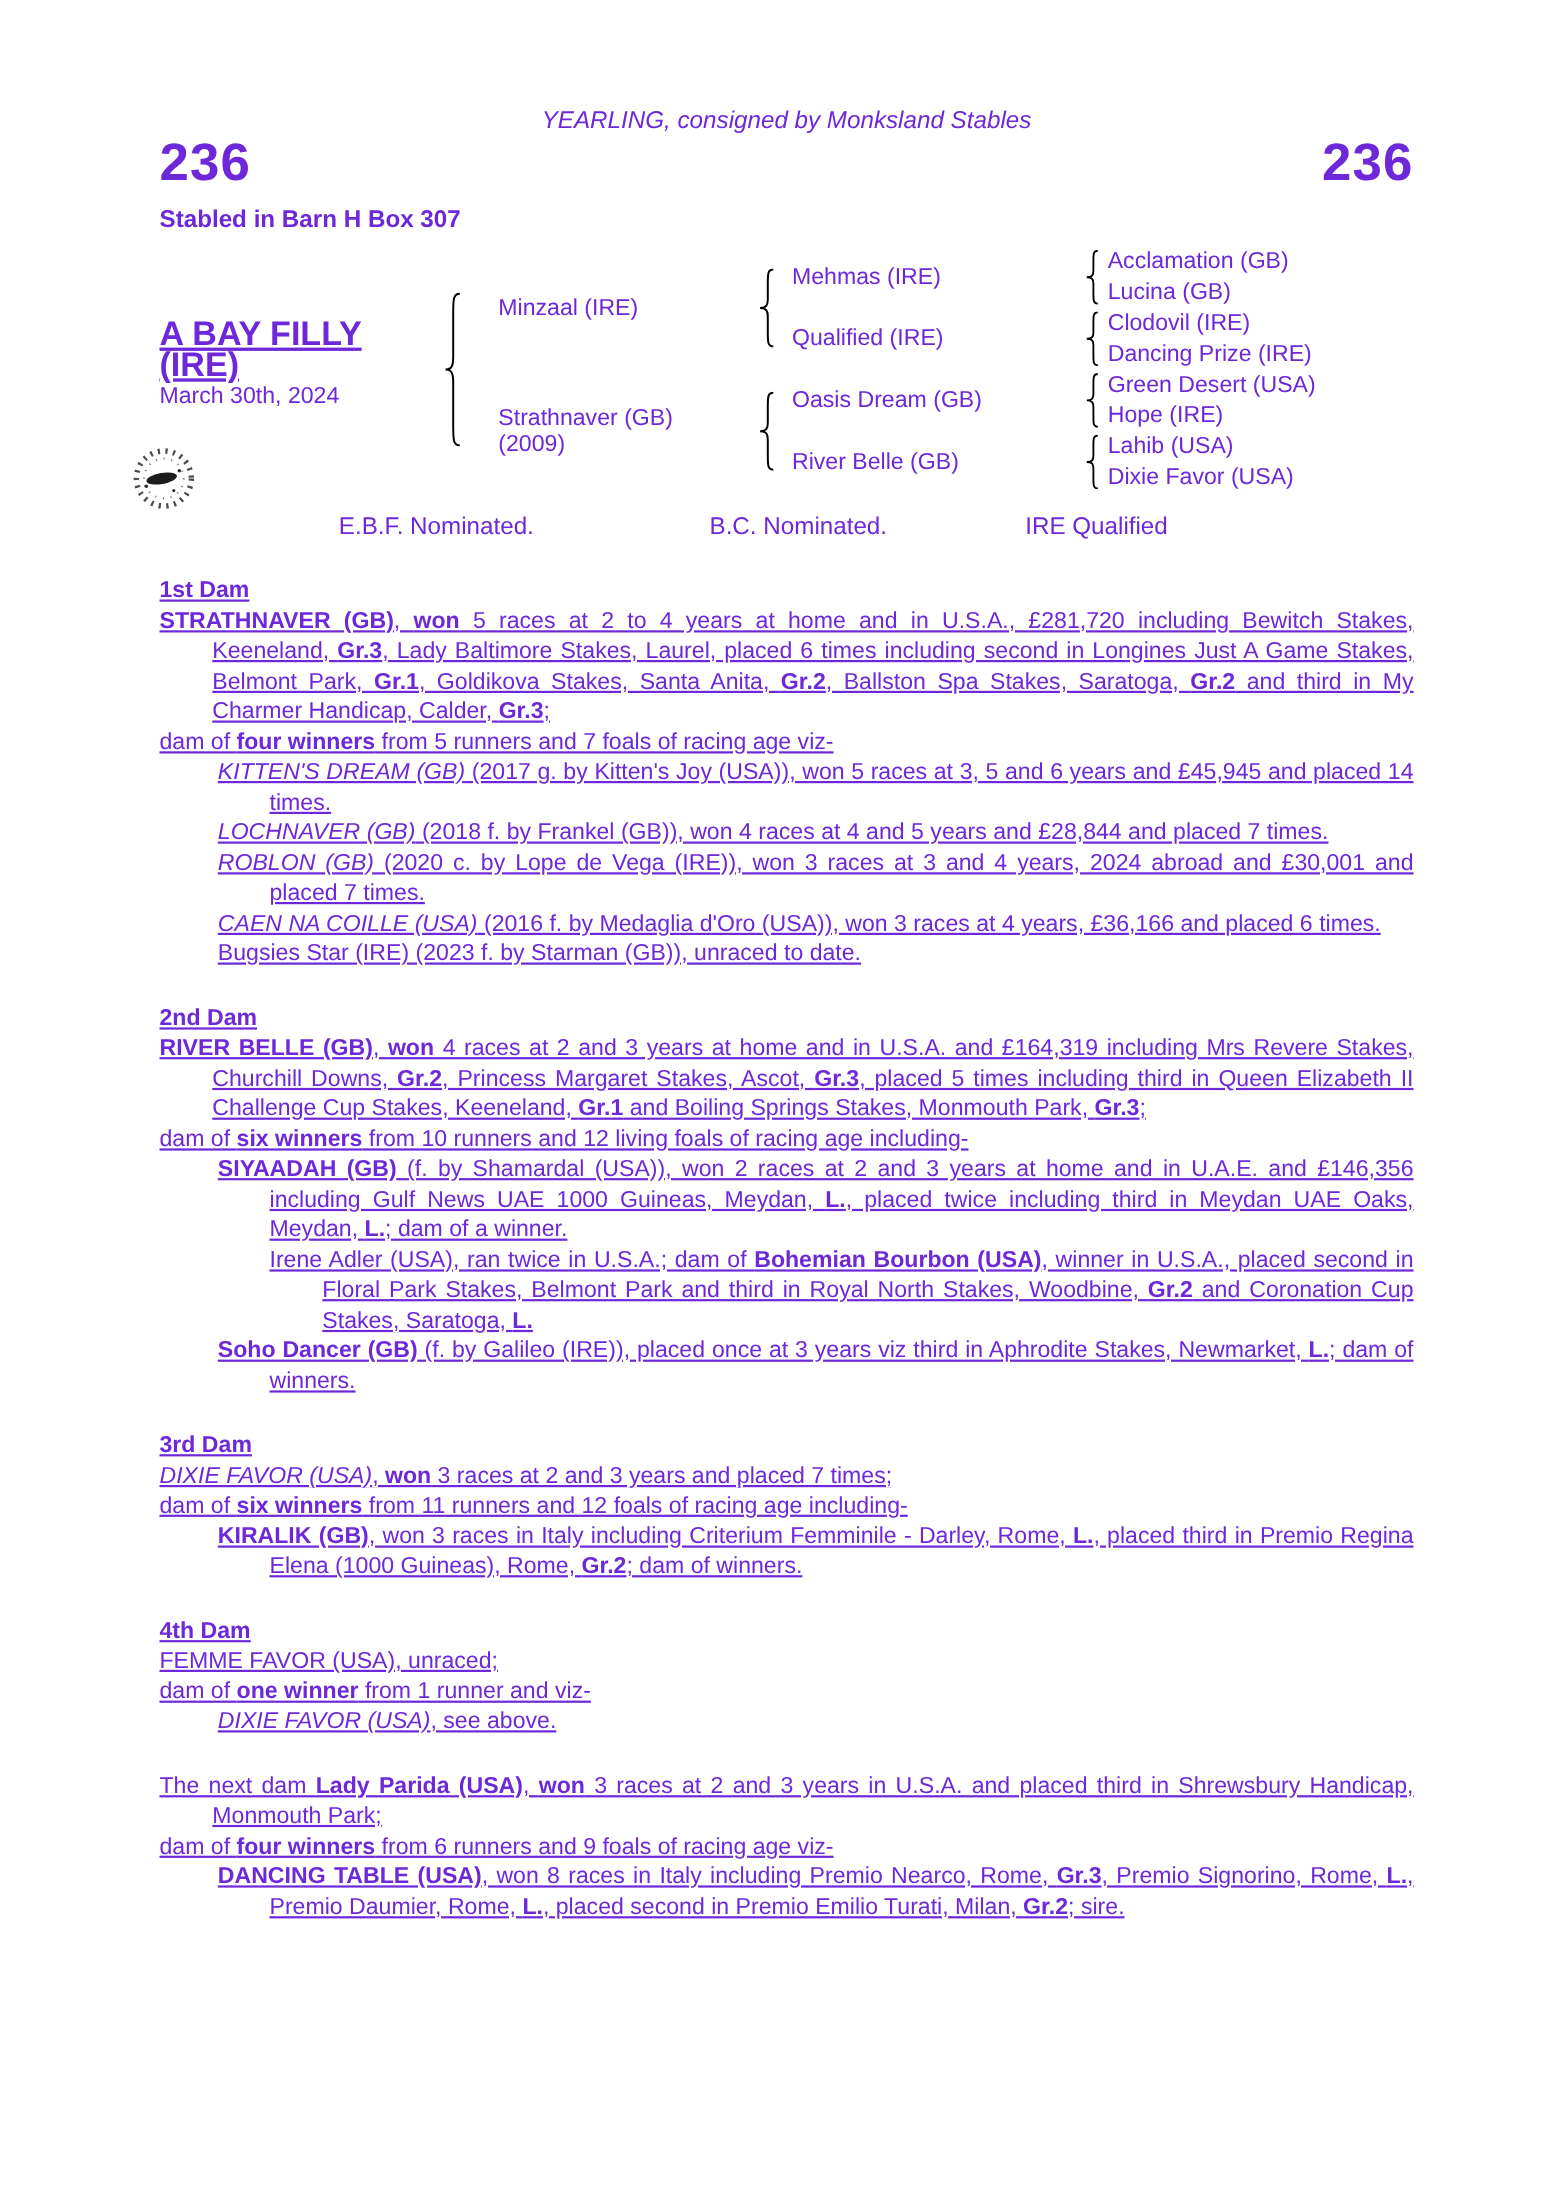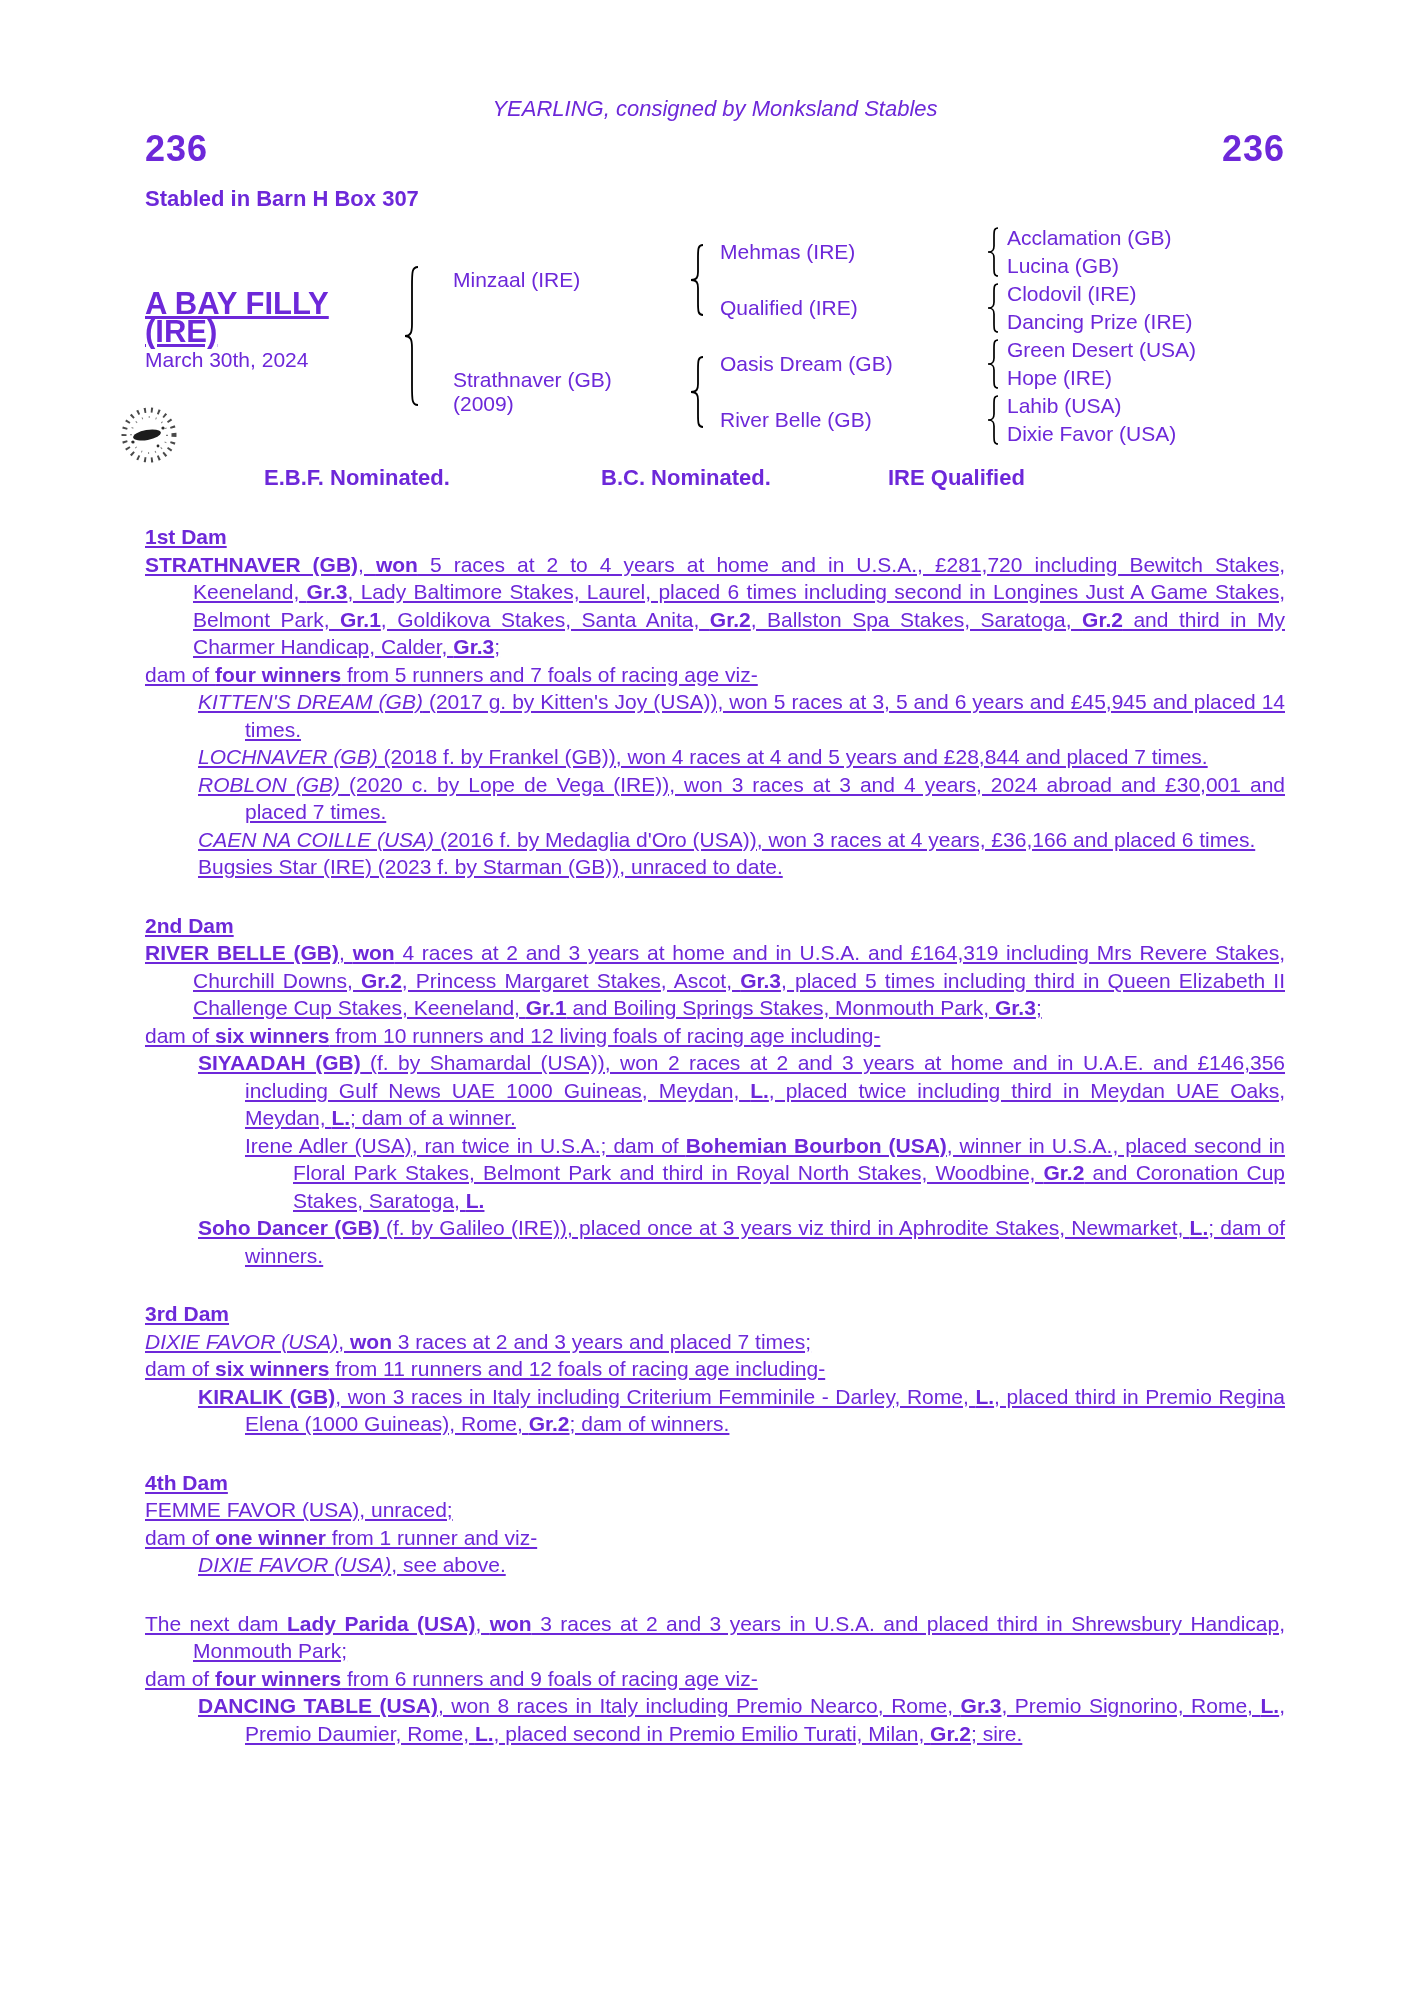--- a/index.html
+++ b/index.html
@@ -18,42 +18,42 @@
   .consignor{
     text-align:center;
     font-style:italic;
     font-size:22px;
     line-height:26px;
   }
   .lot-row{
     display:flex;justify-content:space-between;align-items:flex-start;
     margin-top:8px;height:40px;
   }
-  .lot{font-weight:bold;font-size:36px;line-height:38px;letter-spacing:1px;}
+  .lot{font-weight:bold;font-size:48px;line-height:38px;letter-spacing:1px;}
   .stabled{font-weight:bold;font-size:22px;line-height:26px;margin-top:16px;}
   
   .pedigree{position:relative;height:250px;margin-top:2px;}
   .ped{position:absolute;font-size:21px;line-height:24px;white-space:nowrap;}
   .subject{position:absolute;left:0;top:76px;}
   .subj-name{font-weight:bold;font-size:31px;line-height:28px;text-decoration:underline;}
   .subj-date{font-size:21px;line-height:28px;}
   .sire{left:308px;top:54px;}
   .dam{left:308px;top:154px;}
   .par0{left:575px;top:26px;}
   .par1{left:575px;top:82px;}
   .par2{left:575px;top:138px;}
   .par3{left:575px;top:194px;}
   .gp{left:862px;}
   .gp0{top:12px;}.gp1{top:40px;}.gp2{top:68px;}.gp3{top:96px;}
   .gp4{top:124px;}.gp5{top:152px;}.gp6{top:180px;}.gp7{top:208px;}
   .brace{position:absolute;}
   .stamp{position:absolute;left:-27px;top:190px;}
   
   .nom-row{position:relative;height:28px;margin-top:0;}
-  .nom{position:absolute;top:0;font-weight:bold;font-size:22px;line-height:27px;white-space:nowrap;}
+  .nom{position:absolute;top:0;font-weight:normal;font-size:22px;line-height:27px;white-space:nowrap;margin-left:44px;}
   
   .section{margin-top:31px;font-size:21px;line-height:27.5px;text-decoration:underline;}
   .sec-h{font-weight:bold;}
   .para{text-align:justify;}
   .p-main{padding-left:48px;text-indent:-48px;}
   .p-dam{padding-left:0;text-indent:0;}
   .p-prog{padding-left:100px;text-indent:-47px;}
   .p-sub{padding-left:148px;text-indent:-48px;}
 </style>
 </head>

